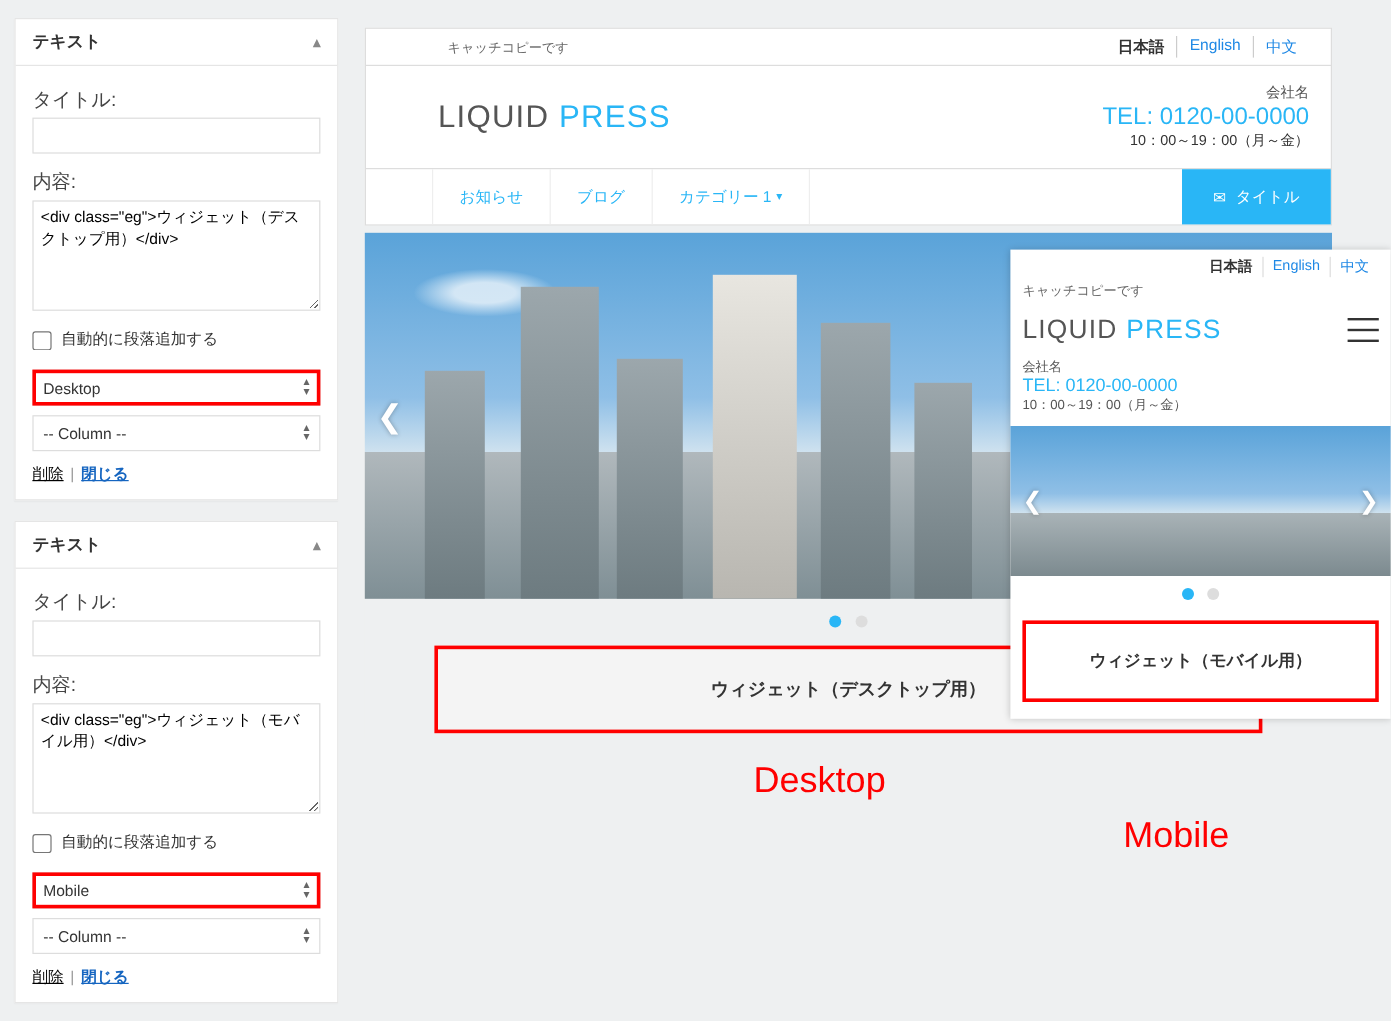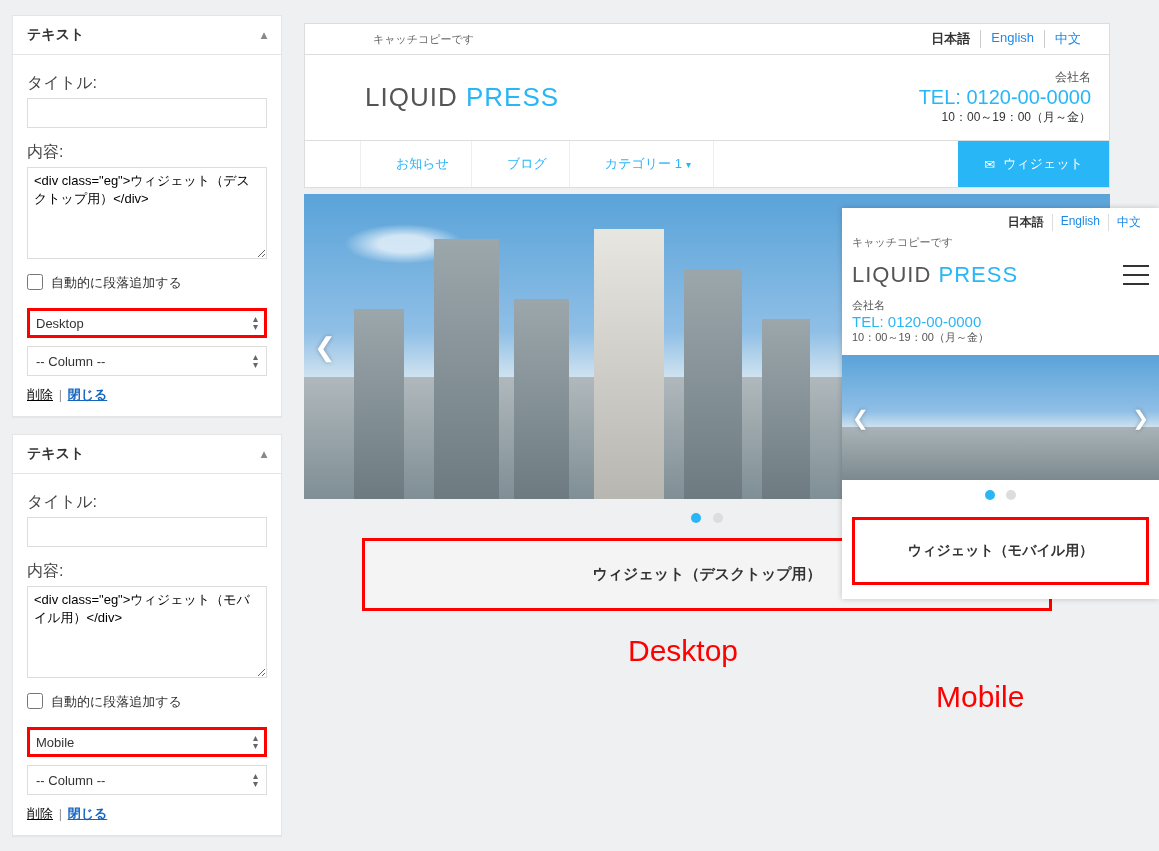--- a/index.html
+++ b/index.html
@@ -4,21 +4,21 @@
 <style>
   * { box-sizing: border-box; margin: 0; padding: 0; }
   body { font-family: "Hiragino Kaku Gothic ProN", "Meiryo", sans-serif; background: #eef0f1; font-size: 13px; color: #333; width:1159px; height:851px; position:relative; overflow:hidden; }
   
   .widget-panel { position:absolute; width:270px; background:#fff; border:1px solid #e5e5e5; box-shadow:0 1px 1px rgba(0,0,0,.04); }
   .widget-header { display:flex; justify-content:space-between; align-items:center; padding:10px 14px; border-bottom:1px solid #e5e5e5; font-weight:bold; font-size:14px;}
   .widget-body { padding:12px 14px; }
   .wlabel { display:block; margin:6px 0 4px; color:#444; font-size:16px;}
   .textinput { width:100%; height:30px; border:1px solid #ddd; padding:4px 6px; background:#fff;}
   textarea.ta { width:100%; height:92px; border:1px solid #ddd; padding:4px 6px; resize:both; font-family:inherit; font-size:13px;}
-  .cbrow { display:flex; align-items:flex-start; margin:12px 0 16px; }
+  .cbrow { display:flex; align-items:flex-end; margin:12px 0 16px; }
   .cbrow input { width:16px; height:16px; margin-right:8px; border:1px solid #bbb; }
   .select-box { position:relative; width:100%; height:30px; border:1px solid #ddd; background:#fff; display:flex; align-items:center; padding:0 8px; margin-bottom:8px;}
   .select-box.highlighted { outline:3px solid red; outline-offset:-3px;}
   .select-arrow { position:absolute; right:8px; font-size:10px; line-height:8px; color:#666; pointer-events:none;}
   .select-arrow::before{content:"\25B4"; display:block;}
   .select-arrow::after{content:"\25BE"; display:block;}
   .actions { padding-top:2px; }
   .actions a { color:#000000; font-size:13px; }
   .actions a.blue { color:#1565c0;font-weight:bold; }
   .sep { color:#999; margin:0 2px;}
@@ -31,21 +31,21 @@
   .pd-langs span { padding:0 10px; }
   .pd-langs .active { color:#333; font-weight:bold;}
   .pd-langs .lang-link { color:#1e88e5; border-left:1px solid #ccc;}
   .pd-headerrow { background:#fff; border-left:1px solid #ddd; border-right:1px solid #ddd; display:flex; justify-content:space-between; align-items:center; padding:14px 18px 14px 60px;}
   .logo { font-size:26px; letter-spacing:1px; font-weight:300;}
   .logo .l1 { color:#555; }
   .logo .l2 { color:#29b6f6; }
   .pd-info { text-align:right; font-size:12px;}
   .pd-info .tel { color:#29b6f6; font-size:20px; font-weight:400;}
   .pd-info .company{ font-size:12px; color:#555; }
-  .pd-nav { display:flex; background:#fff; border:1px solid #ddd;gap:13px;}
+  .pd-nav { display:flex; background:#fff; border:1px solid #ddd;}
   .pd-nav .navitem{ flex:none; padding:14px 22px; color:#29b6f6; font-size:13px; border-right:1px solid #eee; display:flex; align-items:center; gap:4px;}
   .pd-nav .spacer { flex:1; }
   .pd-nav .contact-btn { background:#29b6f6; color:#fff; padding:14px 26px; display:flex; align-items:center; gap:8px;}
   .hero { position:relative; height:305px; margin-top:6px; overflow:hidden; background:linear-gradient(to bottom,#5aa3d9 0%,#8fbfe6 45%,#cfe2ef 60%,#b0b8bc 60%,#7f8f95 100%);}
   .hero .bldg { position:absolute; bottom:0; width:60px; background:linear-gradient(#9ca7ac,#6d7b80); }
   .hero::before{content:""; position:absolute; top:30px; left:40px; width:120px; height:40px; background:radial-gradient(#fff 30%,transparent 70%); opacity:.7; border-radius:50%;}
   .hero-arrow{ position:absolute; top:50%; transform:translateY(-50%); color:#fff; font-size:26px; text-shadow:0 0 4px rgba(0,0,0,.3); }
   .hero-arrow.left{left:10px;} .hero-arrow.right{right:10px;}
   .dots { text-align:center; margin:12px 0;}
   .dot { display:inline-block; width:10px; height:10px; border-radius:50%; background:#ddd; margin:0 4px;}
@@ -154,21 +154,21 @@
     <div style="width:56px;border-right:1px solid #eee;"></div>
     <div class="navitem">お知らせ</div>
     <div class="navitem">ブログ</div>
     <div class="navitem">
       <span>カテゴリー 1</span>
       <span style="font-size:10px;">▾</span>
     </div>
     <div class="spacer"></div>
     <div class="contact-btn">
       <span>✉</span>
-      <span>ウィジェット</span>
+      <span>タイトル</span>
     </div>
   </div>
   <div class="hero">
     <span class="hero-arrow left">❮</span>
     <span class="hero-arrow right">❯</span>
     <div class="bldg" style="left:50px; height:190px; width:50px;"></div>
     <div class="bldg" style="left:130px; height:260px; width:65px;"></div>
     <div class="bldg" style="left:210px; height:200px; width:55px;"></div>
     <div class="bldg" style="left:290px; height:270px; width:70px; background:linear-gradient(#e8e6e0,#b8b6b0);"></div>
     <div class="bldg" style="left:380px; height:230px; width:58px;"></div>

